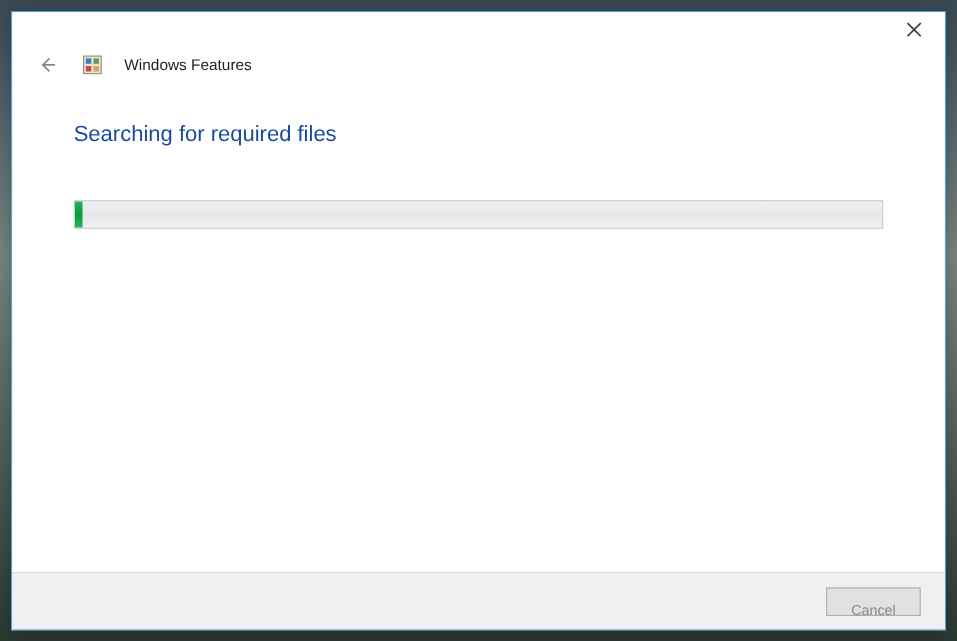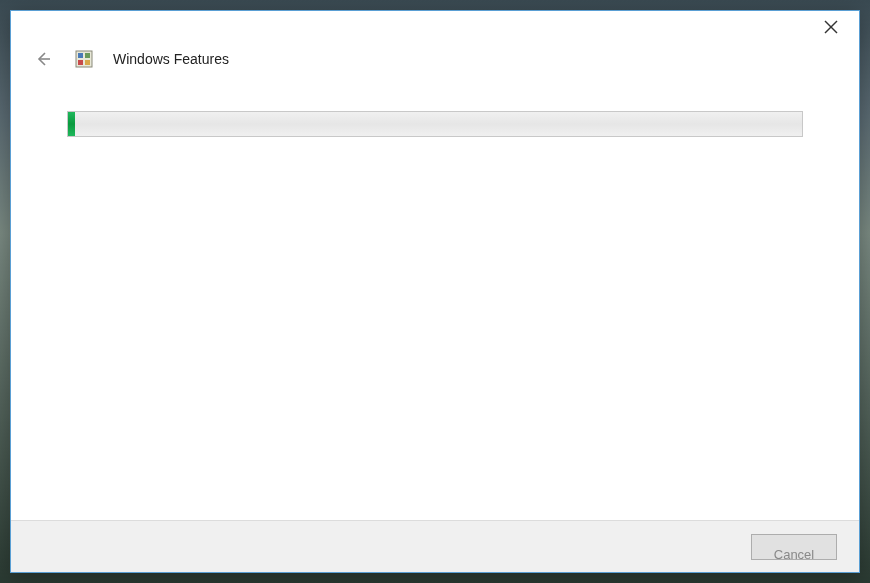--- a/index.html
+++ b/index.html
@@ -150,20 +150,21 @@
         <rect x="3" y="3" width="5" height="5" fill="#4a7ab8"></rect>
         <rect x="10" y="3" width="5" height="5" fill="#6a9a5a"></rect>
         <rect x="3" y="10" width="5" height="5" fill="#c84a4a"></rect>
         <rect x="10" y="10" width="5" height="5" fill="#d8a84a"></rect>
       </svg>
     </div>
     <span class="app-title">Windows Features</span>
   </div>
 
   <div class="content">
+    <h1 class="heading">Searching for required files</h1>
     <div class="progress-bar">
       <div class="progress-fill" style="width:1%"></div>
     </div>
   </div>
 
   <div class="footer">
     <button class="cancel-btn">Cancel</button>
   </div>
 
 </div>

